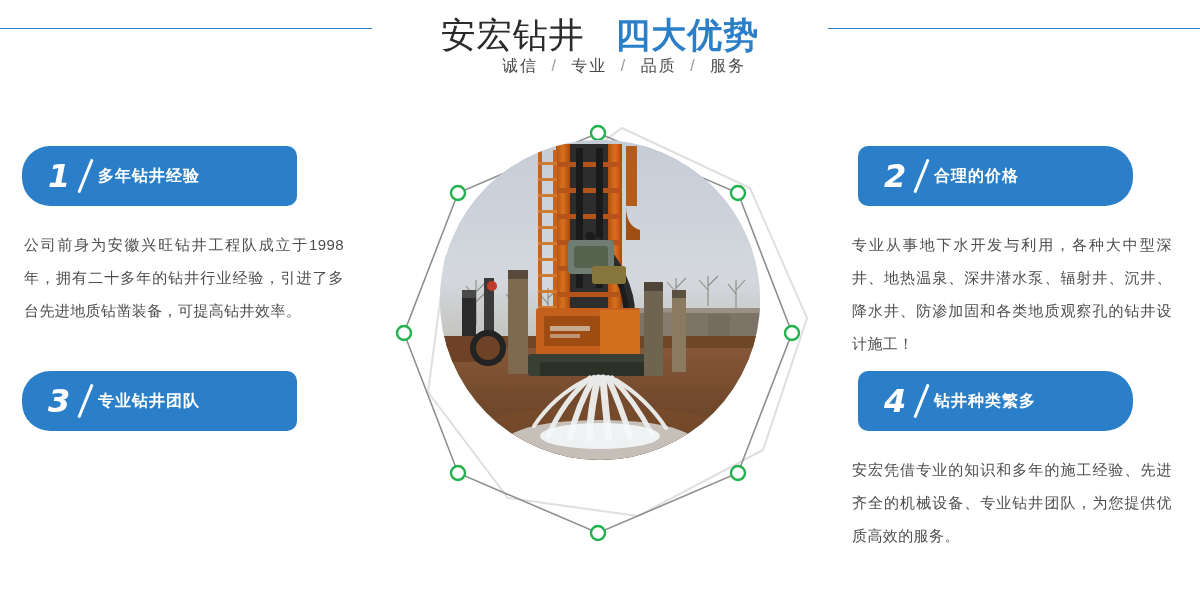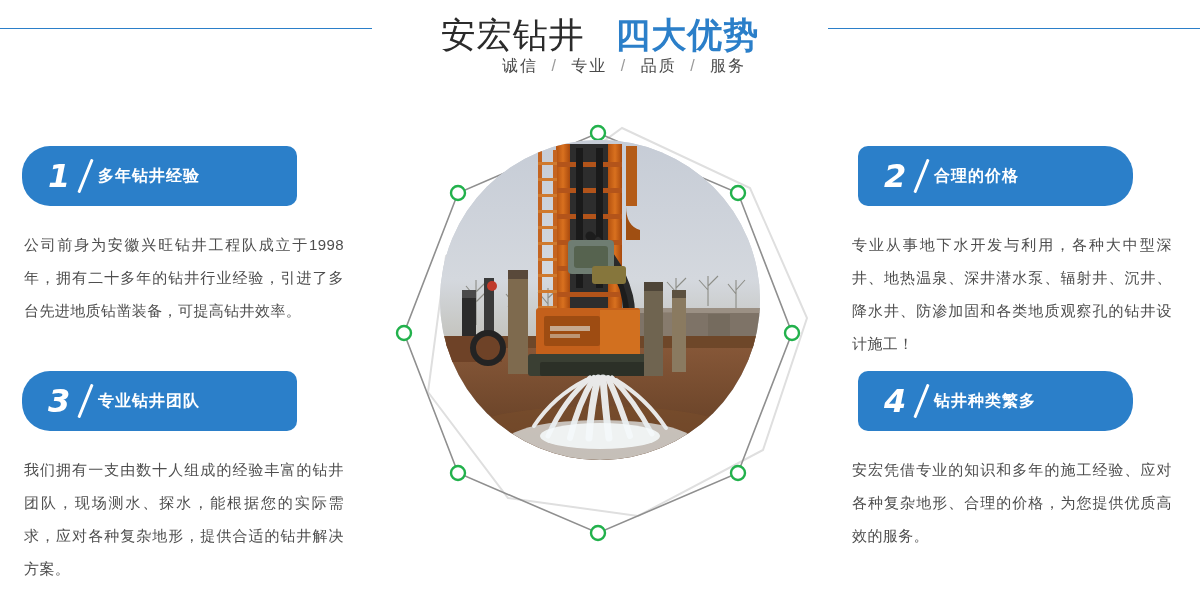--- a/index.html
+++ b/index.html
@@ -207,21 +207,20 @@
   </div>
 
   <div class="card left row2">
     <div class="card-head">
       <span class="card-num">
         <span class="glyph">3</span>
         <span class="slash"></span>
       </span>
       <span class="card-title">专业钻井团队</span>
     </div>
-    <div class="card-body">我们拥有一支由数十人组成的经验丰富的钻井团队，现场测水、探水，能根据您的实际需求，应对各种复杂地形，提供合适的钻井解决方案。</div>
   </div>
 
   <div class="card right row1">
     <div class="card-head">
       <span class="card-num">
         <span class="glyph">2</span>
         <span class="slash"></span>
       </span>
       <span class="card-title">合理的价格</span>
     </div>
@@ -229,21 +228,21 @@
   </div>
 
   <div class="card right row2">
     <div class="card-head">
       <span class="card-num">
         <span class="glyph">4</span>
         <span class="slash"></span>
       </span>
       <span class="card-title">钻井种类繁多</span>
     </div>
-    <div class="card-body">安宏凭借专业的知识和多年的施工经验、应对各种复杂地形、合理的价格，为您提供优质高效的服务。</div>
+    <div class="card-body">安宏凭借专业的知识和多年的施工经验、先进齐全的机械设备、专业钻井团队，为您提供优质高效的服务。</div>
   </div>
 
   <div class="center-graphic">
 
     <svg width="460" height="460" viewBox="0 0 460 460">
 
       <polygon points="252,18 380,78 437,208 393,340 268,406 138,388 58,282 76,146" fill="none" stroke="#dfdfdf" stroke-width="2"></polygon>
 
       <polygon points="228,23 368,83 422,223 368,363 228,423 88,363 34,223 88,83" fill="none" stroke="#8f8f8f" stroke-width="1.6"></polygon>
 

